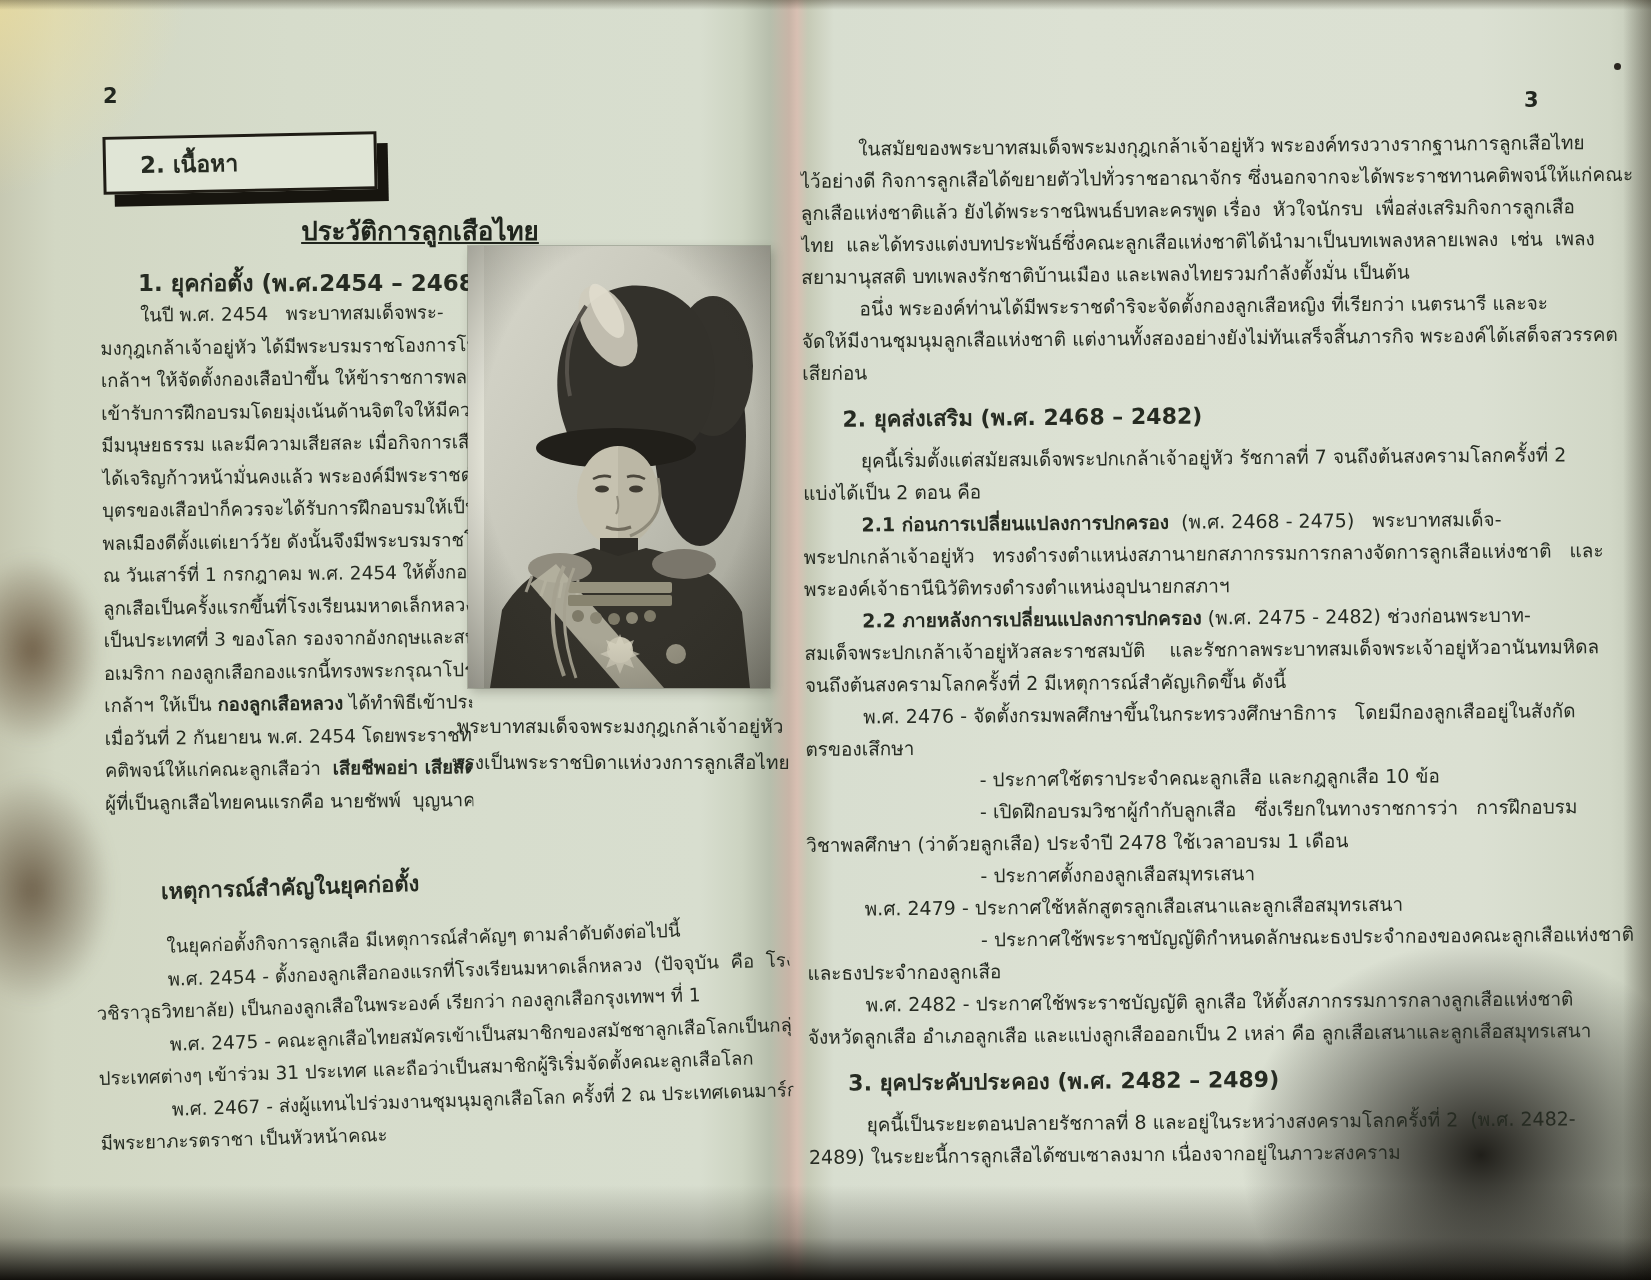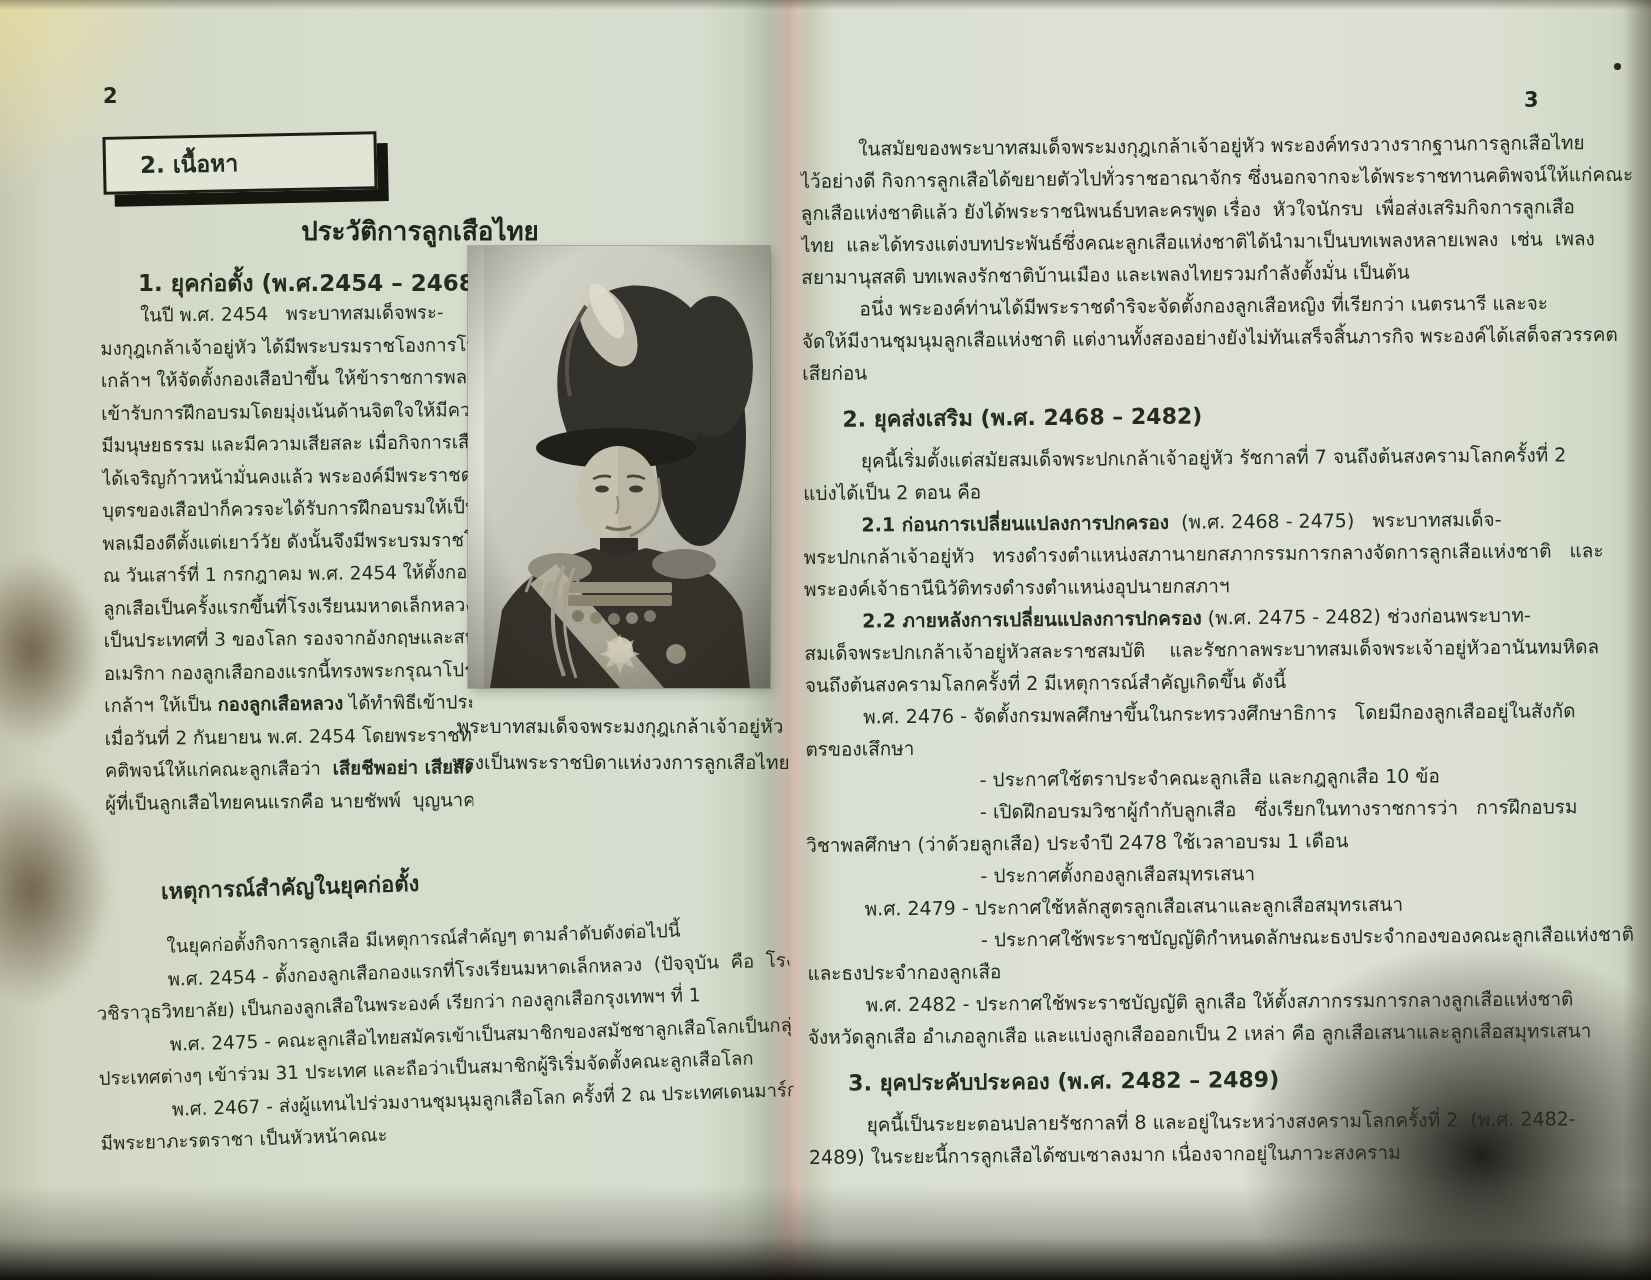--- a/index.html
+++ b/index.html
@@ -39,21 +39,21 @@
   .pgnum-left{left:103px;top:84px;}
   .content-box{
     position:absolute;left:103px;top:134px;width:268px;height:52px;
     background:#e0e5d6;border:3px solid #1f1c15;
     box-shadow:11px 12px 0 0 #17150f;
     transform:rotate(-1.2deg);
     display:flex;align-items:center;
   }
   .content-box span{font-weight:bold;font-size:23px;padding-left:34px;}
   .main-title{position:absolute;left:100px;top:210px;width:640px;text-align:center;
-    font-weight:bold;font-size:26px;color:#20251d;}
+    font-weight:bold;font-size:26px;color:#20251d;text-decoration:underline;}
   .sec1{position:absolute;left:138px;top:265px;font-weight:bold;font-size:23px;}
   .col-left{position:absolute;left:100px;top:300px;width:368px;overflow:hidden;
     font-size:18.5px;transform:rotate(-0.6deg);transform-origin:0 0;}
   .col-left .line{line-height:32.5px;}
   .col-left .in1{padding-left:40px;}
   .photo-frame{position:absolute;left:468px;top:246px;width:302px;height:442px;
     box-shadow:0 0 0 1px rgba(60,60,48,.25), 3px 4px 10px rgba(40,36,26,.25);}
   .caption{position:absolute;left:452px;top:708px;width:336px;text-align:center;
     font-size:19px;}
   .caption .line{line-height:36px;}

